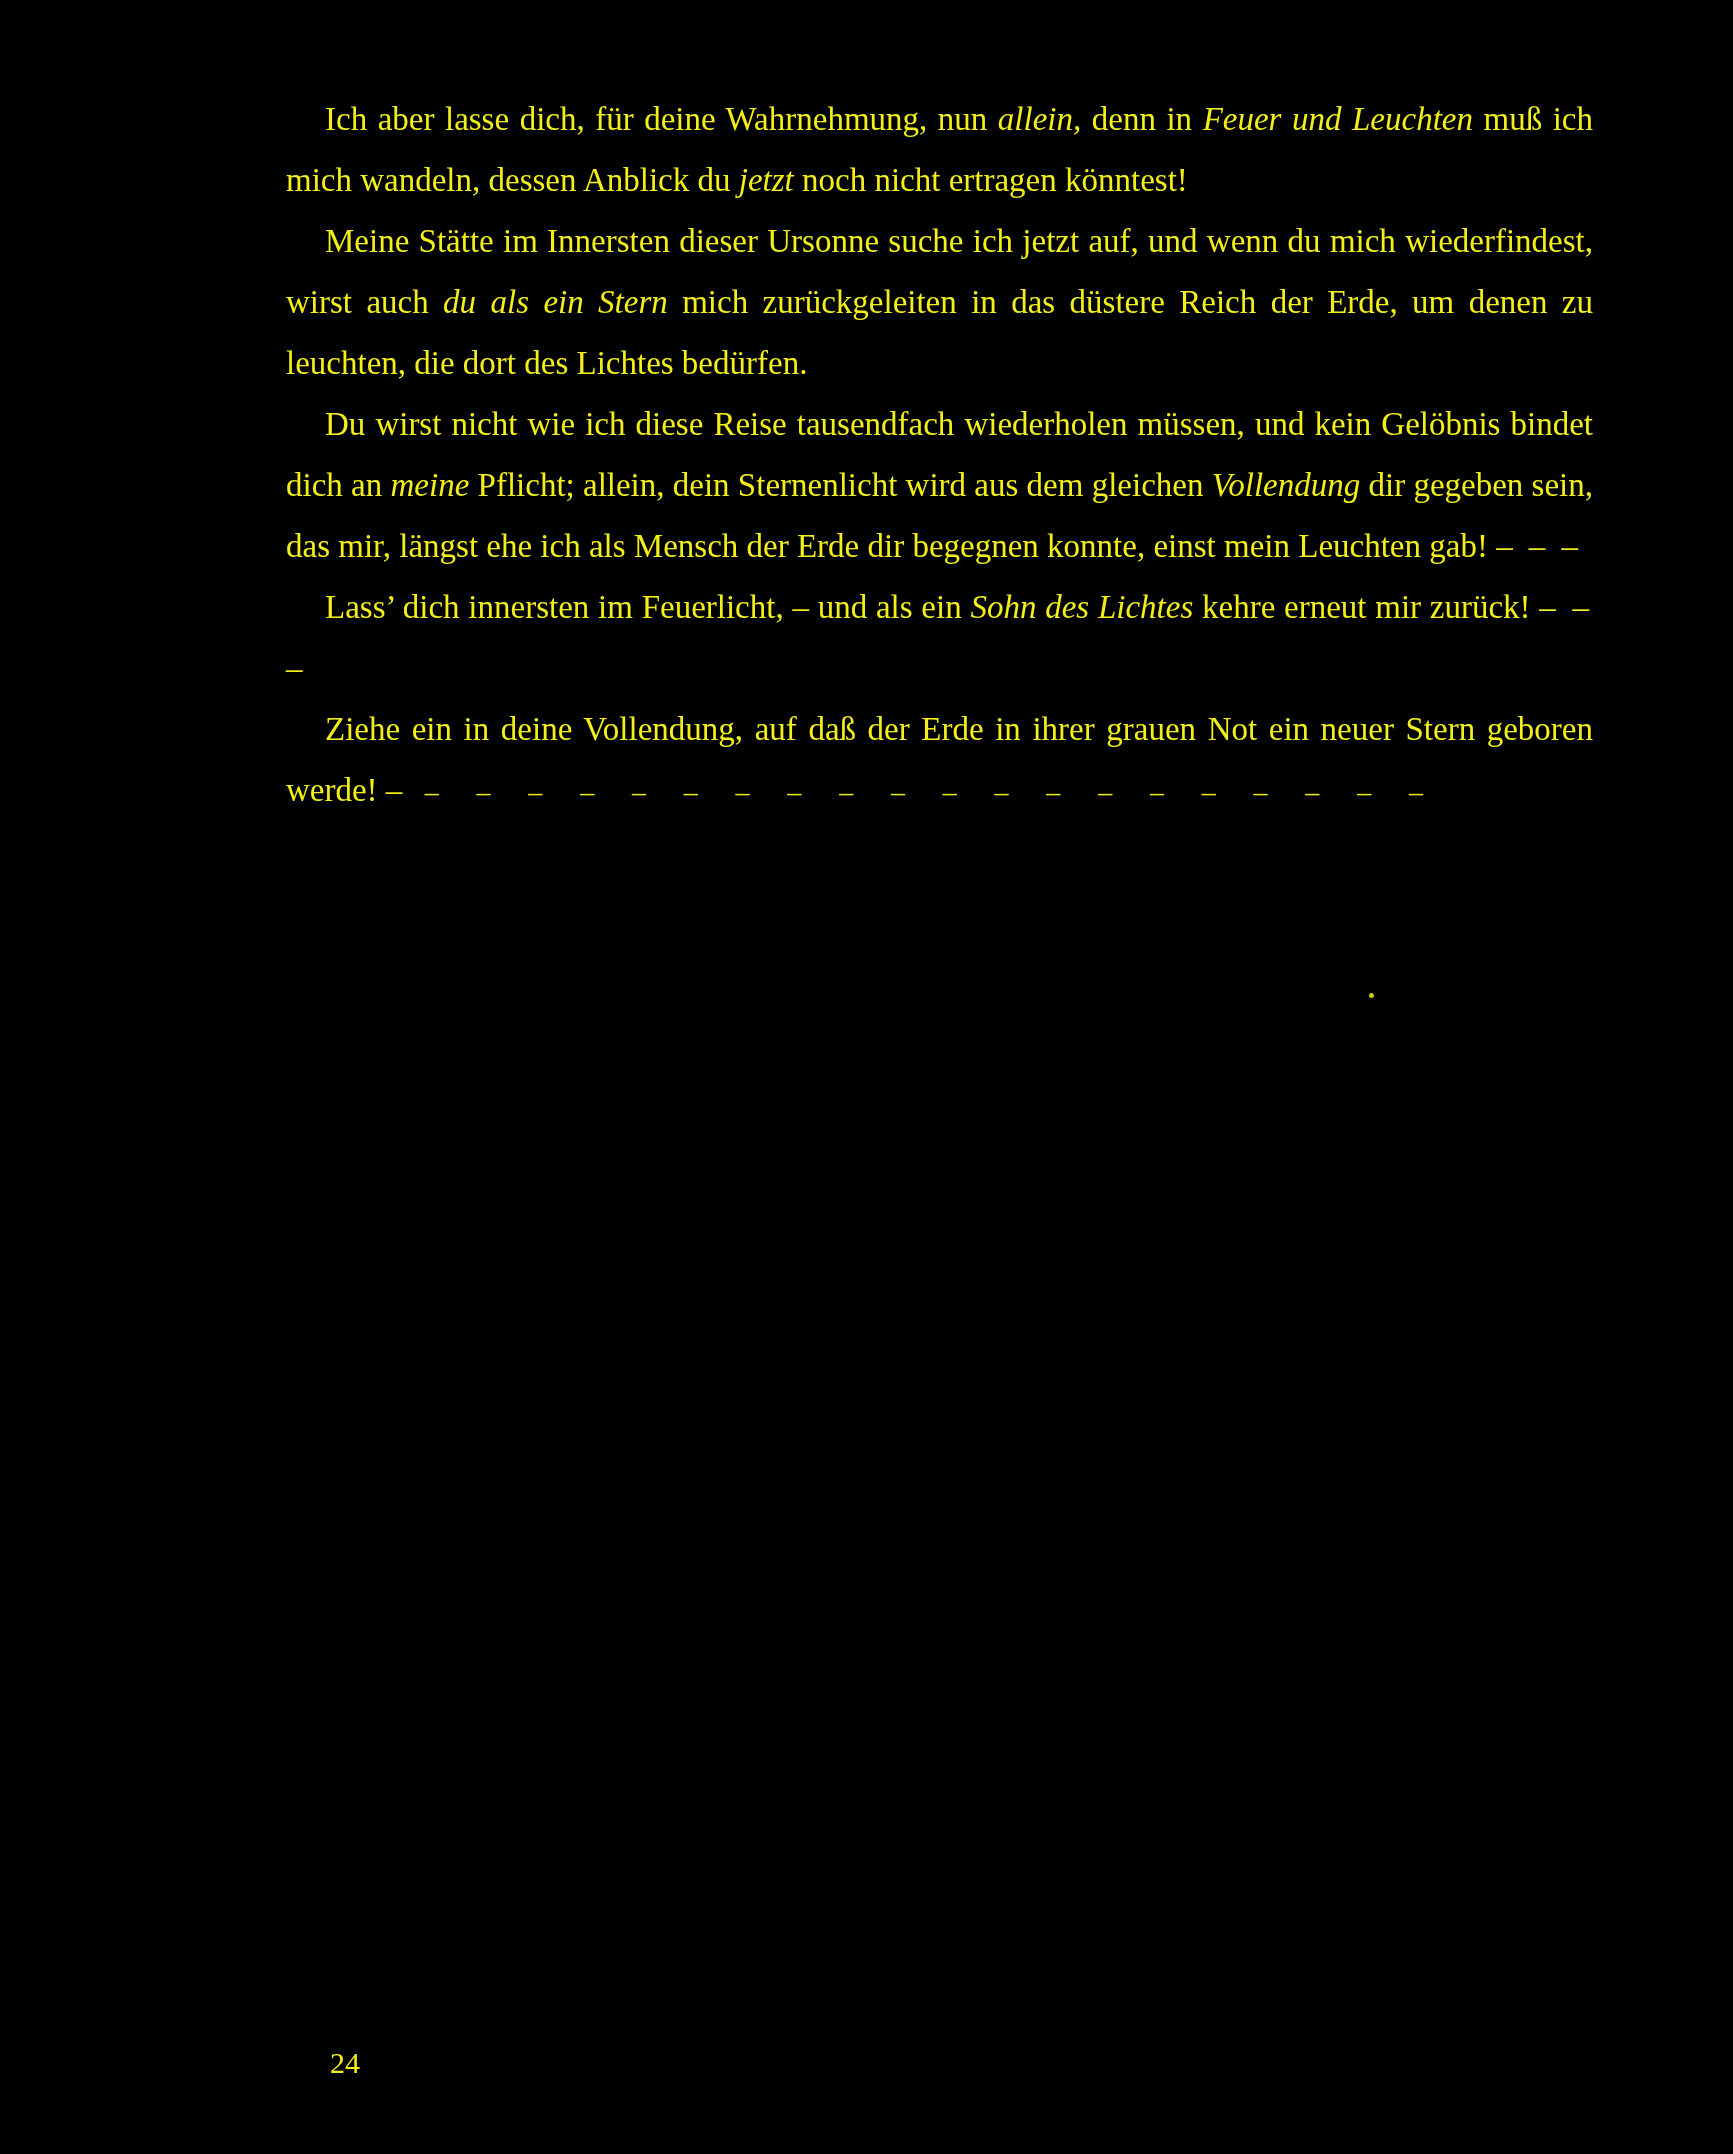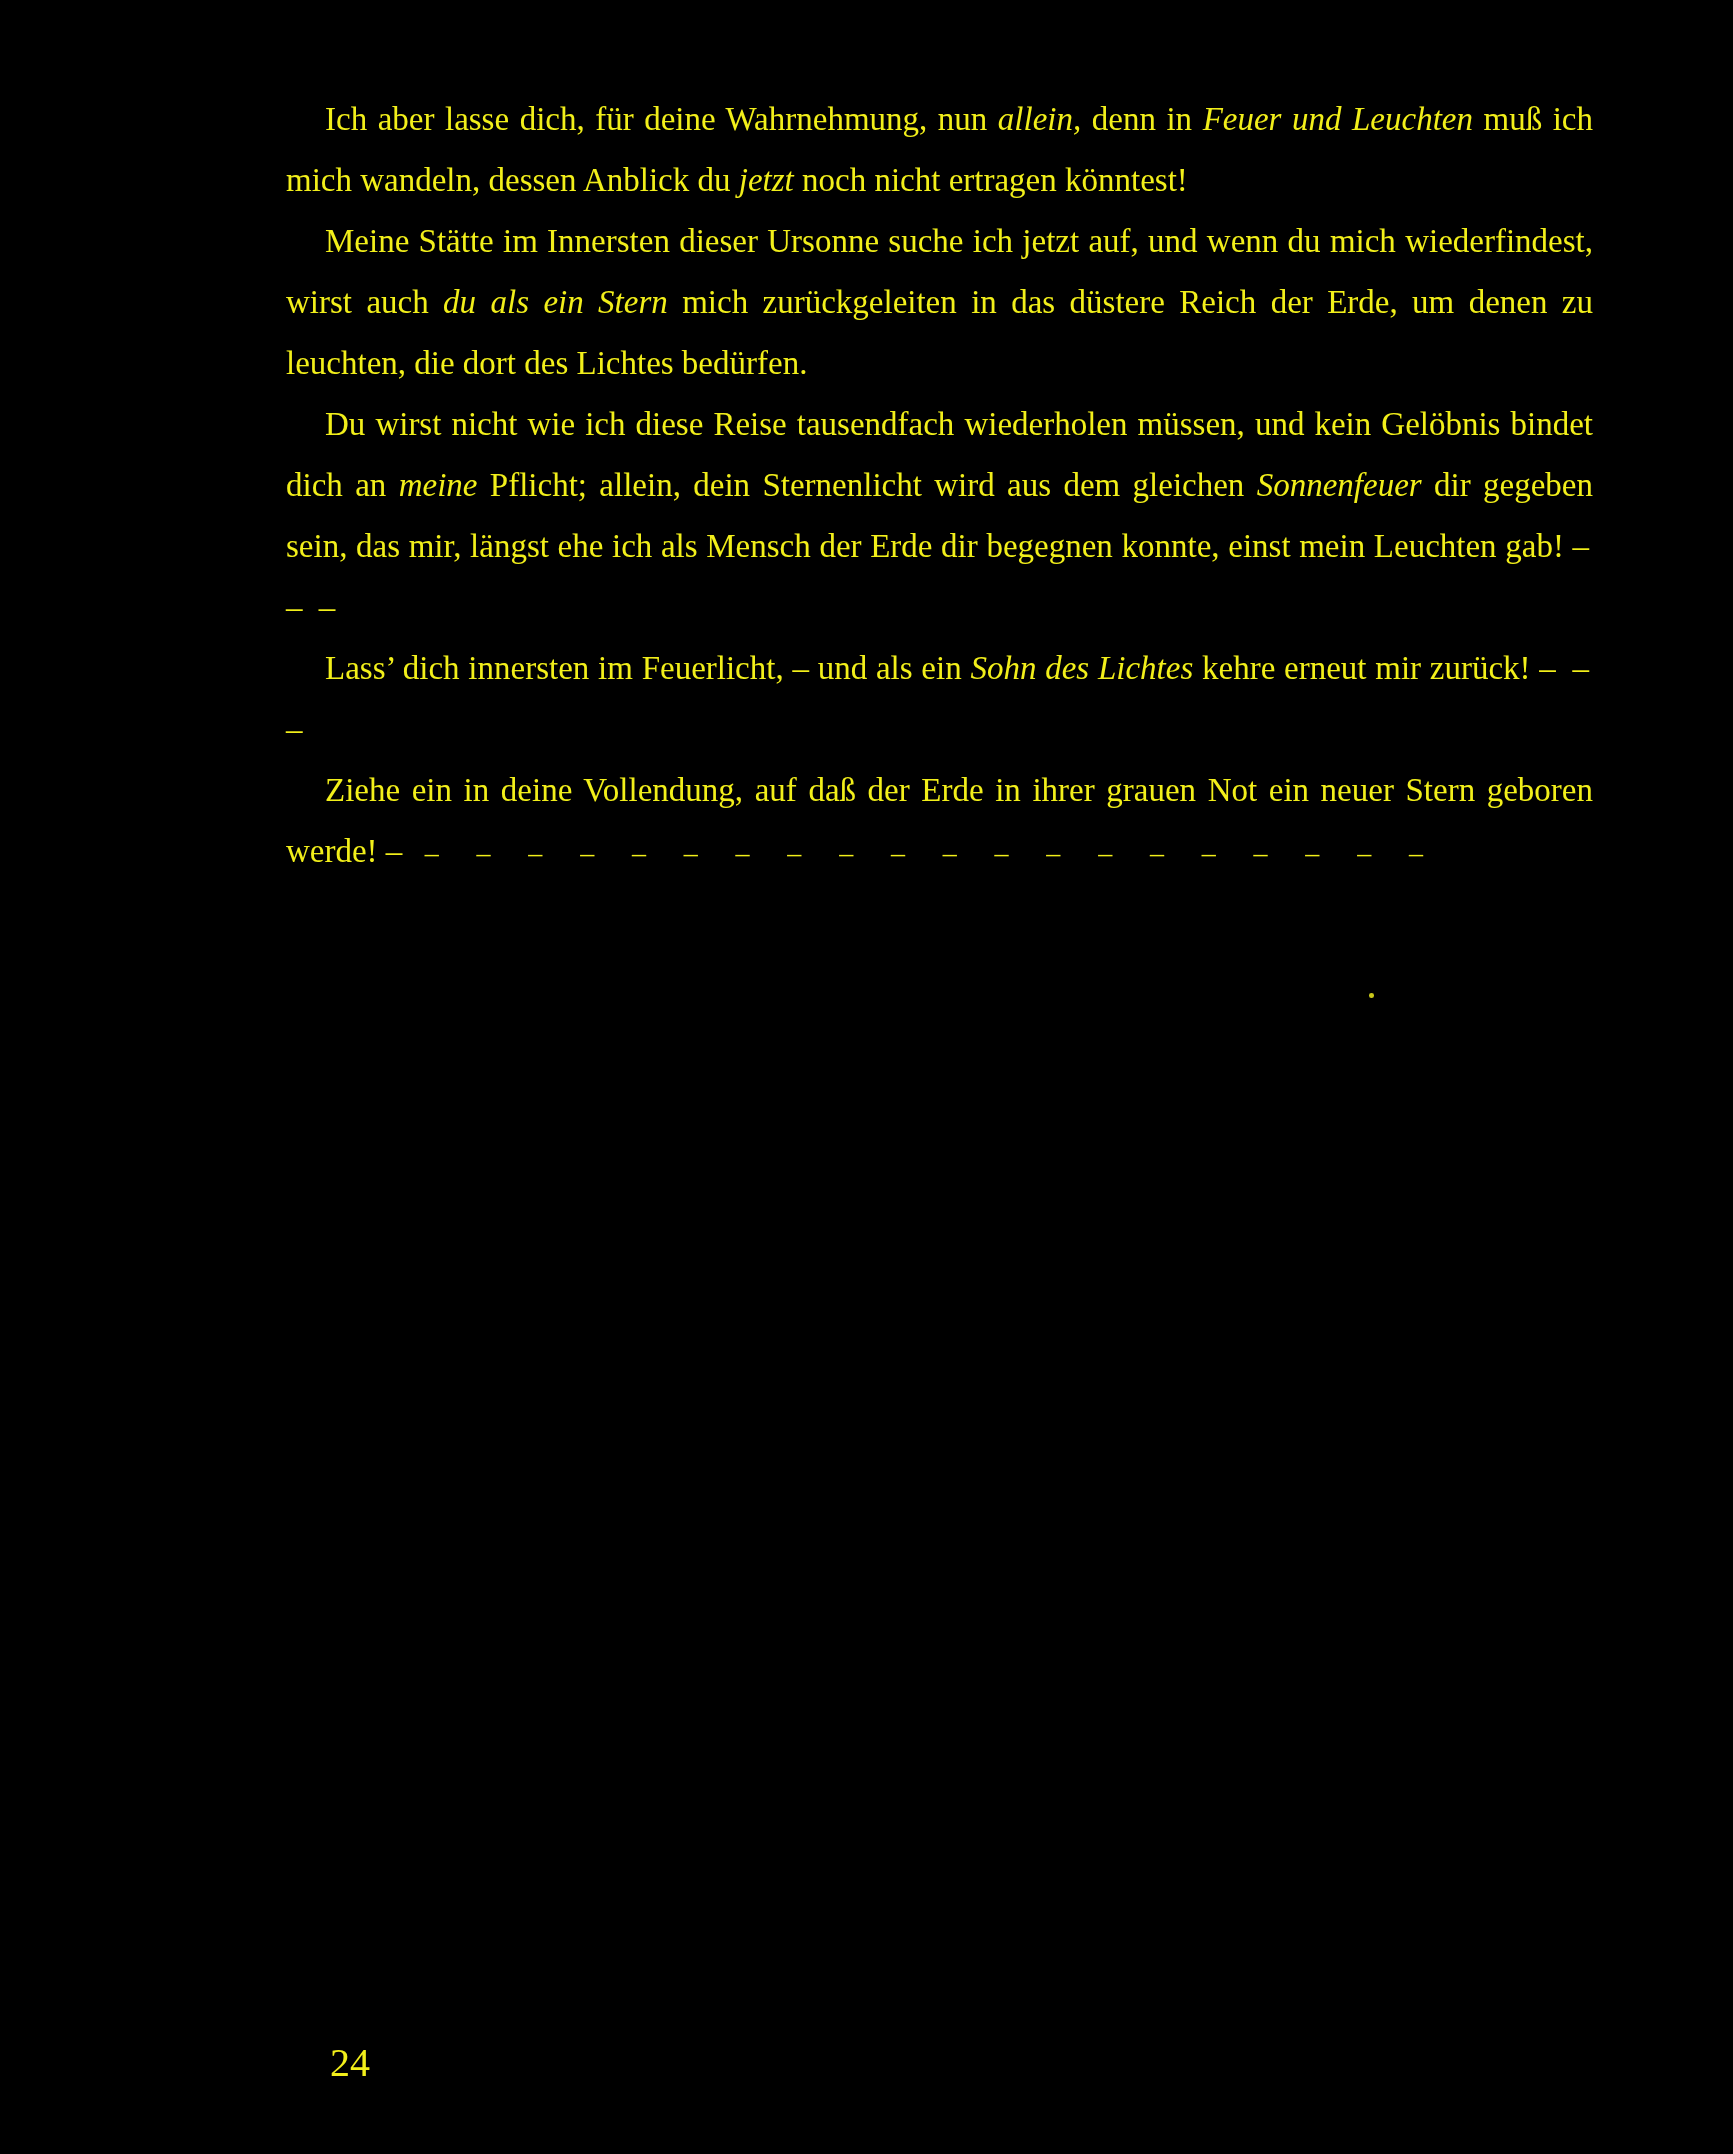--- a/index.html
+++ b/index.html
@@ -58,42 +58,42 @@
     width: 4.7px;
     height: 4.7px;
     background: #c9c71a;
     border-radius: 50%;
   }
   .folio {
     position: absolute;
     left: 330px;
     top: 2044px;
     color: #f2ef1a;
-    font-size: 40px;
+    font-size: 30px;
     line-height: 37px;
     font-family: "Liberation Serif", serif;
   }
 </style>
 </head>
 <body>
 
 <div class="page">
 
   <div class="text-column">
 
     <p class="para first">
       <span>Ich aber lasse dich, für deine Wahrnehmung, nun </span><i>allein,</i><span> denn in </span><i>Feuer und Leuchten</i><span> muß ich mich wandeln, dessen Anblick du </span><i>jetzt</i><span> noch nicht ertragen könntest!</span>
     </p>
 
     <p class="para">
       <span>Meine Stätte im Innersten dieser Ursonne suche ich jetzt auf, und wenn du mich wiederfindest, wirst auch </span><i>du als ein Stern</i><span> mich zurückgeleiten in das düstere Reich der Erde, um denen zu leuchten, die dort des Lichtes bedürfen.</span>
     </p>
 
     <p class="para">
-      <span>Du wirst nicht wie ich diese Reise tausendfach wiederholen müssen, und kein Gelöbnis bindet dich an </span><i>meine</i><span> Pflicht; allein, dein Sternenlicht wird aus dem gleichen </span><i>Sonnenfeuer</i><span> dir gegeben sein, das mir, längst ehe ich als Mensch der Erde dir begegnen konnte, einst mein Leuchten gab! </span><span class="dashes">– – –</span>
+      <span>Du wirst nicht wie ich diese Reise tausendfach wiederholen müssen, und kein Gelöbnis bindet dich an </span><i>meine</i><span> Pflicht; allein, dein Sternenlicht wird aus dem gleichen </span><i>Vollendung</i><span> dir gegeben sein, das mir, längst ehe ich als Mensch der Erde dir begegnen konnte, einst mein Leuchten gab! </span><span class="dashes">– – –</span>
     </p>
 
 
     <p class="para">
       <span>Lass’ dich innersten im Feuerlicht, – und als ein </span><i>Sohn des Lichtes</i><span> kehre erneut mir zurück! </span><span class="dashes">– – –</span>
     </p>
 
 
     <p class="para">
       <span>Ziehe ein in deine Vollendung, auf daß der Erde in ihrer grauen Not ein neuer Stern geboren werde! –</span><span class="dashes-long"> – – – – – – – – – – – – – – – – – – – –</span>

